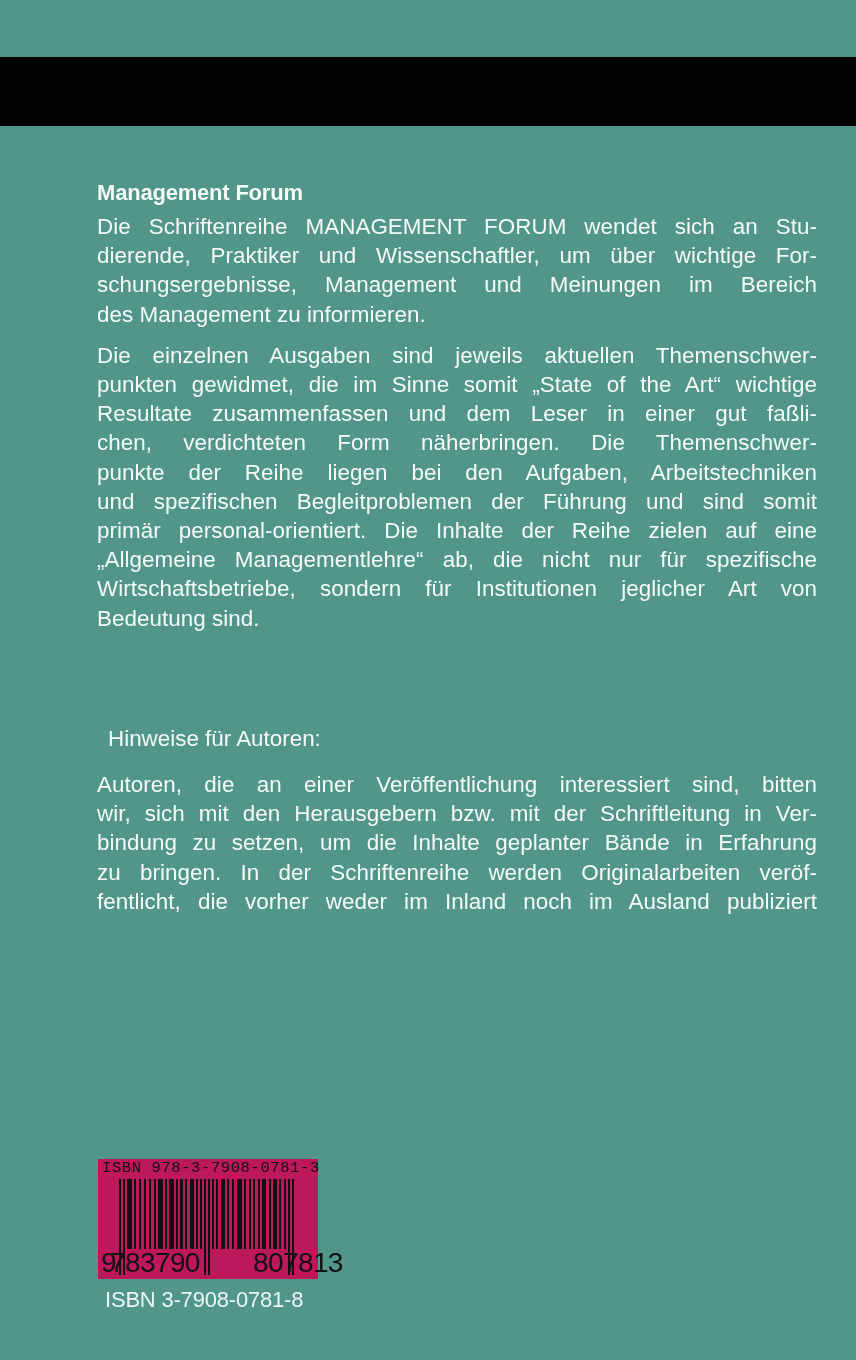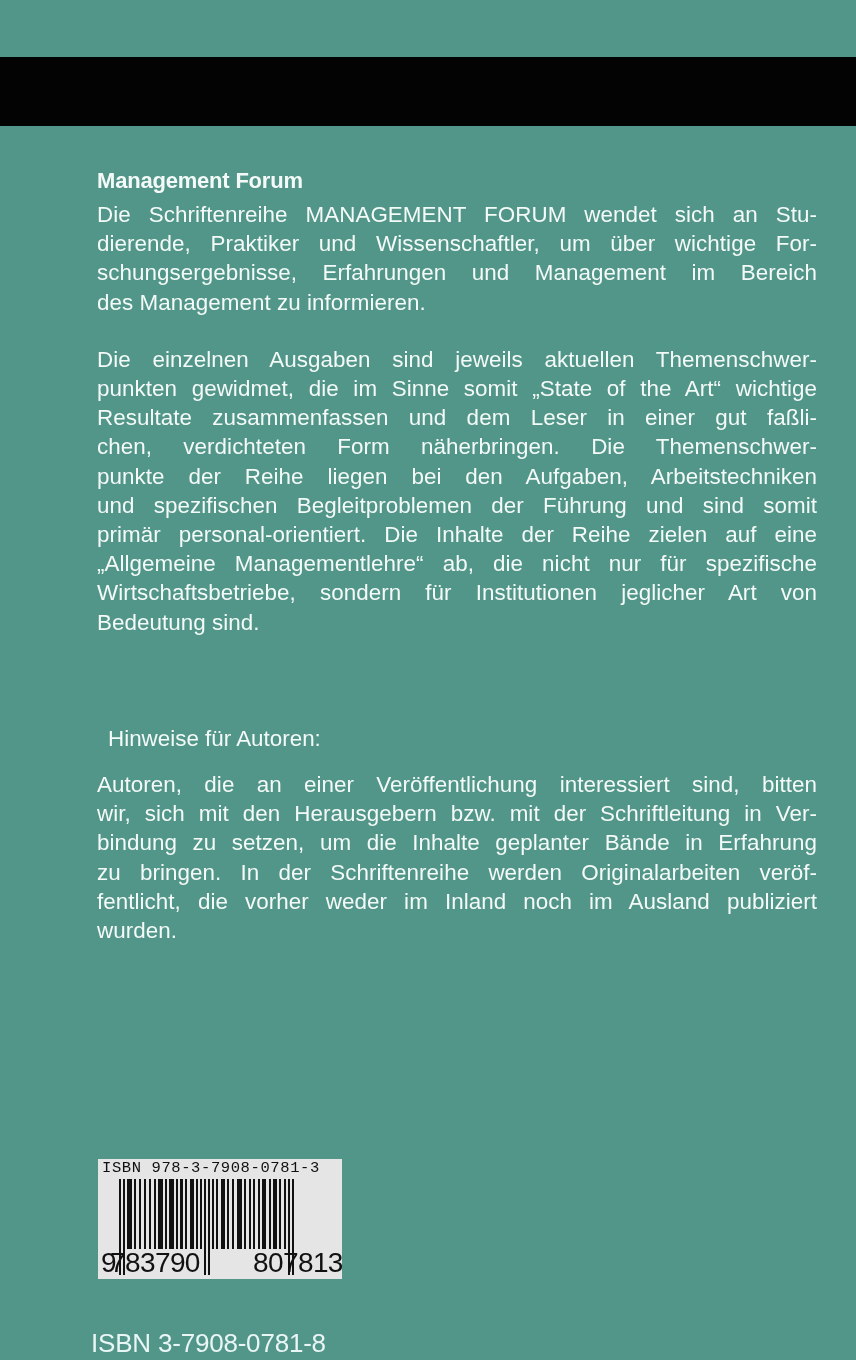--- a/index.html
+++ b/index.html
@@ -26,64 +26,64 @@
     .content {
       position: absolute;
       left: 97px;
       top: 166px;
       width: 720px;
     }
     .series-title {
       font-weight: bold;
       font-size: 22px;
       line-height: 30px;
-      margin: 0 0 4px 0;
+      margin: 12px 0 4px 0;
       letter-spacing: -0.2px;
     }
     .para {
       font-size: 22.4px;
       line-height: 29.2px;
       margin: 0;
       text-align: justify;
       text-align-last: left;
       letter-spacing: 0.05px;
     }
     .para .line {
       display: block;
       text-align: justify;
       text-align-last: justify;
       white-space: nowrap;
     }
     .para .line.last {
       text-align-last: left;
     }
-    .p1 { margin-bottom: 28px; }
+    .p1 { margin-bottom: 12px; }
     .p2 { margin-bottom: 8px; }
     .authors-heading {
       position: absolute;
       left: 97px;
       top: 713px;
       font-size: 22.4px;
       line-height: 29px;
       margin: 11px;
     }
     .p3 {
       position: absolute;
       left: 97px;
       top: 770px;
       width: 720px;
     }
 
     .barcode-box {
       position: absolute;
       left: 98px;
       top: 1159px;
-      width: 244px;
+      width: 220px;
       height: 120px;
-      background: #e5e5e5;
+      background: #be185d;
     }
     .isbn13-label {
       position: absolute;
       left: 4px;
       top: 1px;
       width: 214px;
       font-family: "Liberation Mono", "DejaVu Sans Mono", monospace;
       font-size: 15.5px;
       line-height: 17px;
       color: #111;
@@ -107,42 +107,41 @@
       font-size: 28px;
       line-height: 28px;
       color: #111;
       white-space: nowrap;
     }
     .ean-digits .d-first { position: absolute; left: 0; top: 0; }
     .ean-digits .d-left { position: absolute; left: 9px; top: 0; letter-spacing: -0.6px; text-align: right; }
     .ean-digits .d-right { position: absolute; left: 112px; top: 0; letter-spacing: -0.6px; padding-left: 40px; }
     .isbn10 {
       position: absolute;
-      left: 91px;
+      left: 105px;
       top: 1287px;
-      font-size: 26px;
+      font-size: 22px;
       line-height: 26px;
       color: #EAF6F6;
       letter-spacing: -0.2px;
       white-space: nowrap;
-      margin-top: 43px;
     }
   </style>
 </head>
 <body>
 
 <div class="band"></div>
 
 <div class="content">
   <h1 class="series-title">Management Forum</h1>
 
   <p class="para p1">
     <span class="line">Die Schriftenreihe MANAGEMENT FORUM wendet sich an Stu-</span>
     <span class="line">dierende, Praktiker und Wissenschaftler, um über wichtige For-</span>
-    <span class="line">schungsergebnisse, Erfahrungen und Management im Bereich</span>
+    <span class="line">schungsergebnisse, Management und Meinungen im Bereich</span>
     <span class="line last">des Management zu informieren.</span>
   </p>
 
   <p class="para p2">
     <span class="line">Die einzelnen Ausgaben sind jeweils aktuellen Themenschwer-</span>
     <span class="line">punkten gewidmet, die im Sinne somit „State of the Art“ wichtige</span>
     <span class="line">Resultate zusammenfassen und dem Leser in einer gut faßli-</span>
     <span class="line">chen, verdichteten Form näherbringen. Die Themenschwer-</span>
     <span class="line">punkte der Reihe liegen bei den Aufgaben, Arbeitstechniken</span>
     <span class="line">und spezifischen Begleitproblemen der Führung und sind somit</span>
@@ -154,21 +153,20 @@
 </div>
 
 <p class="authors-heading">Hinweise für Autoren:</p>
 
 <p class="para p3">
   <span class="line">Autoren, die an einer Veröffentlichung interessiert sind, bitten</span>
   <span class="line">wir, sich mit den Herausgebern bzw. mit der Schriftleitung in Ver-</span>
   <span class="line">bindung zu setzen, um die Inhalte geplanter Bände in Erfahrung</span>
   <span class="line">zu bringen. In der Schriftenreihe werden Originalarbeiten veröf-</span>
   <span class="line">fentlicht, die vorher weder im Inland noch im Ausland publiziert</span>
-  <span class="line last">wurden.</span>
 </p>
 
 <div class="barcode-box">
   <div class="isbn13-label">ISBN 978-3-7908-0781-3</div>
   <svg class="bars" viewBox="0 0 220 120" xmlns="http://www.w3.org/2000/svg">
     <g fill="#111">
 
       <rect x="21" y="20" width="2" height="96"></rect>
       <rect x="25" y="20" width="2" height="96"></rect>
 

